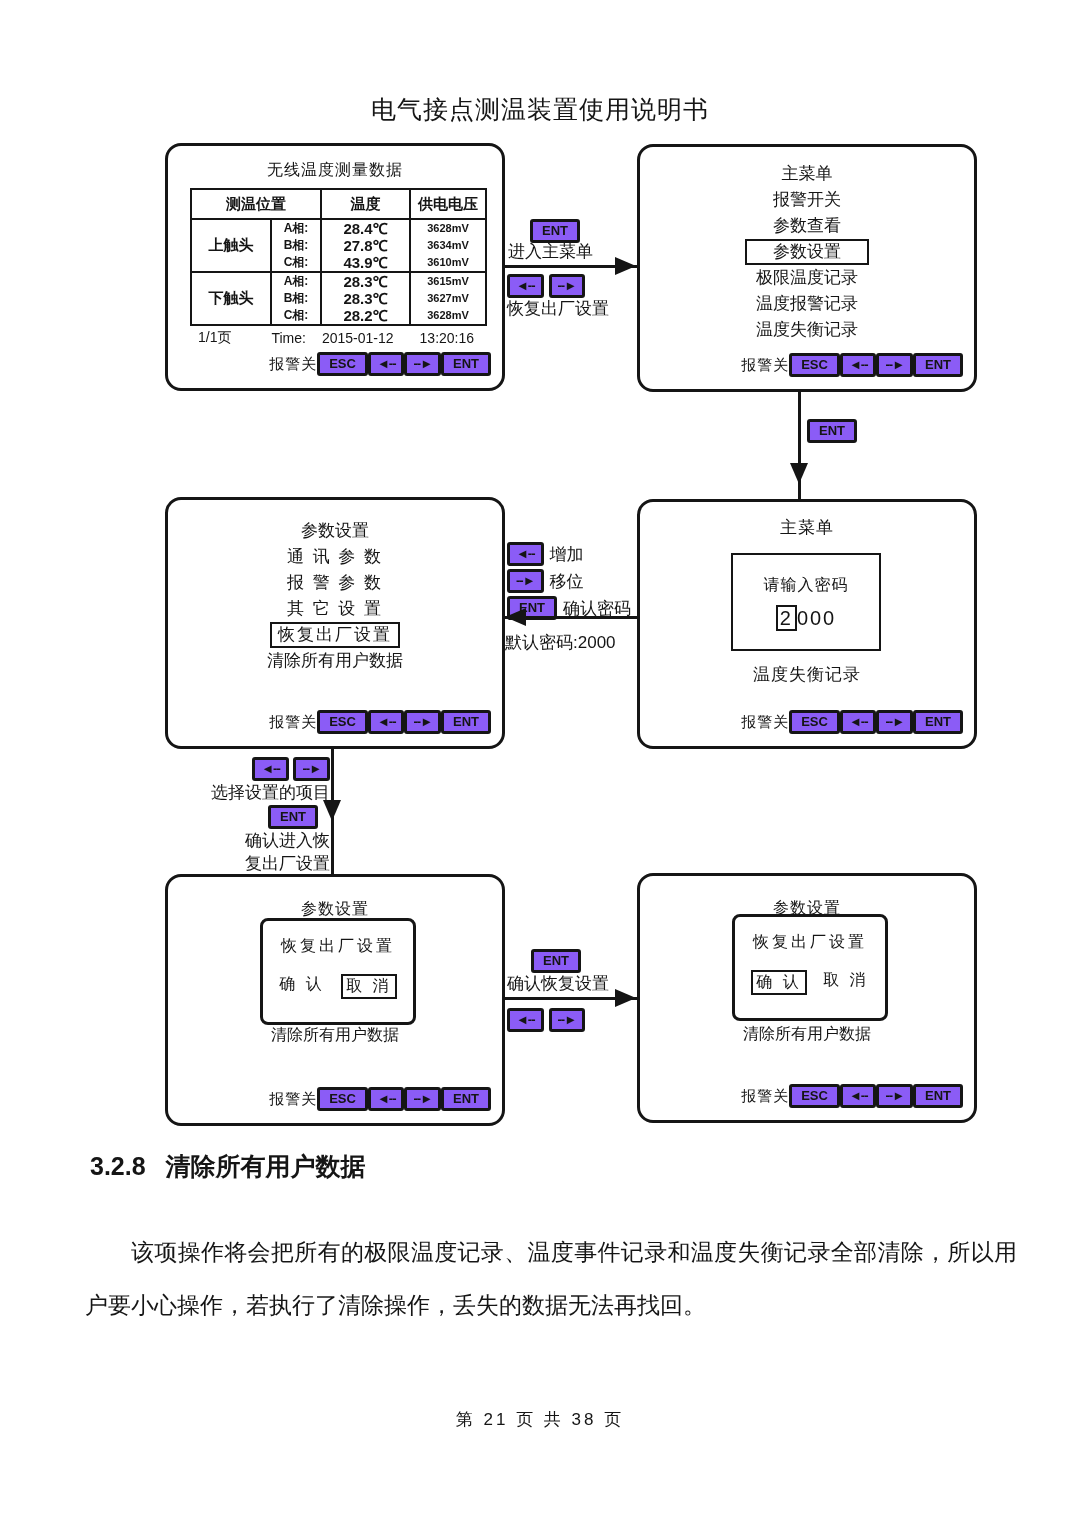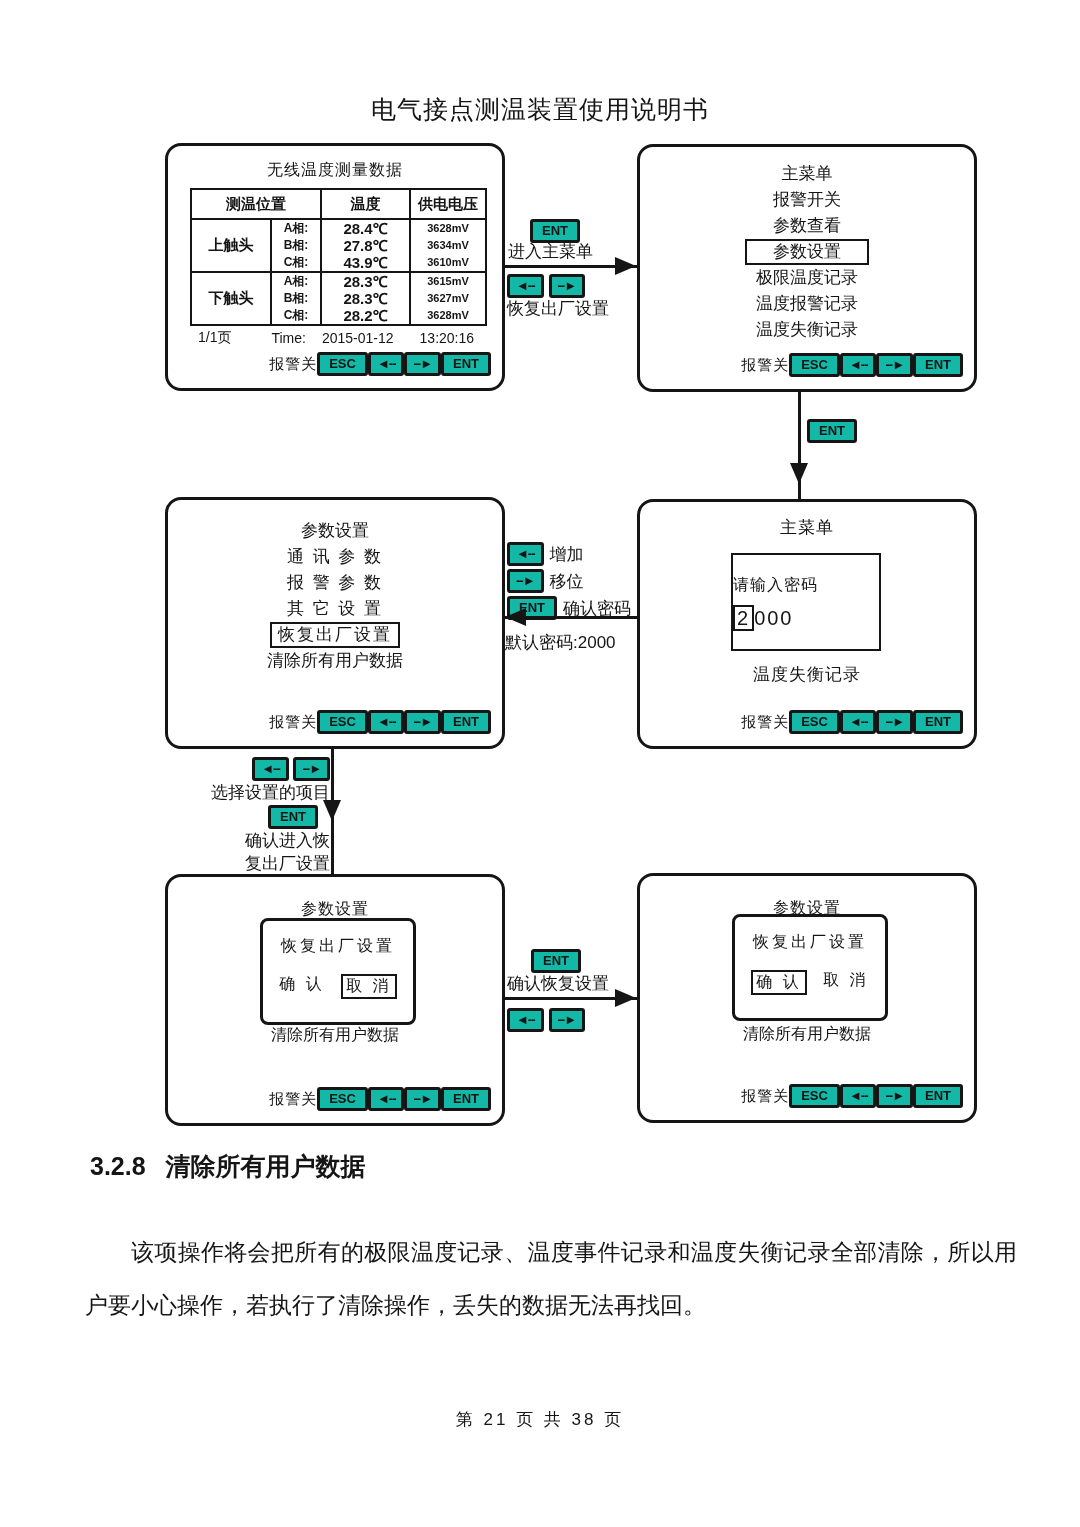--- a/index.html
+++ b/index.html
@@ -26,21 +26,21 @@
   #panel-restore-l { left:165px; top:874px; height:252px; }
   #panel-restore-r { left:637px; top:873px; height:250px; }
 
   .controls {
     position: absolute; left: 15px; right: 11px; bottom: 12px;
     display: flex; align-items: center; justify-content: flex-end;
   }
   .alarm { font-size: 15px; letter-spacing: 1px; }
   .btn {
     display: inline-block; border: 3px solid #151515; border-radius: 3px;
-    background: #14b8a6; font-weight: bold; font-size: 13px; line-height: 16px;
+    background: #8b5cf6; font-weight: bold; font-size: 13px; line-height: 16px;
     padding: 1px 9px; white-space: nowrap;
   }
   .btn.arrow { letter-spacing: -1px; padding: 1px 6px; }
 
   .scr-title { position:absolute; left:0; width:100%; text-align:center; font-size:16px; letter-spacing:1px; }
 
   
   table.meas { position:absolute; left:22px; top:42px; border-collapse: collapse; table-layout: fixed; }
   .meas th, .meas td { border: 2px solid #151515; text-align: center; font-weight: bold; padding: 0; vertical-align: middle; }
   .meas th { font-size: 15px; height: 30px; }
@@ -53,21 +53,21 @@
   .time-row { position:absolute; left:30px; top:183px; display:flex; gap:16px; font-size:14px; align-items:center; }
 
   
   .menu { position:absolute; left:0; width:100%; text-align:center; font-size:17px; }
   .menu > div { line-height: 26px; }
   .sel-box { display:inline-block; border:2px solid #151515; padding:0 26px; line-height:22px; }
   .sel-box.tight { padding: 0 6px; letter-spacing: 2px; }
   .spread { letter-spacing: 2px; }
 
   
-  .pwd-box { position:absolute; left:91px; top:51px; width:150px; height:98px; border:2px solid #151515; }
+  .pwd-box { position:absolute; left:91px; top:51px; width:150px; height:98px; border:2px solid #151515; text-align:center; }
   .pwd-prompt { margin-top:20px; font-size:16px; letter-spacing:1px; }
   .pwd-digits { margin-top:11px; font-size:20px; letter-spacing:2px; }
   .digit-sel { border:2px solid #151515; padding:0 2px; }
   .pwd-footer { position:absolute; left:0; width:100%; top:161px; text-align:center; font-size:17px; letter-spacing:1px; }
 
   
   .dialog { position:absolute; left:92px; width:156px; height:107px; border:3px solid #151515; border-radius:8px; background:#fff; text-align:center; }
   .dialog .dtitle { margin-top:15px; font-size:16px; letter-spacing:3px; }
   .dialog .drow { margin-top:17px; display:flex; justify-content:space-evenly; font-size:16px; letter-spacing:3px; }
   .opt-box { border:2px solid #151515; padding:0 3px; }

